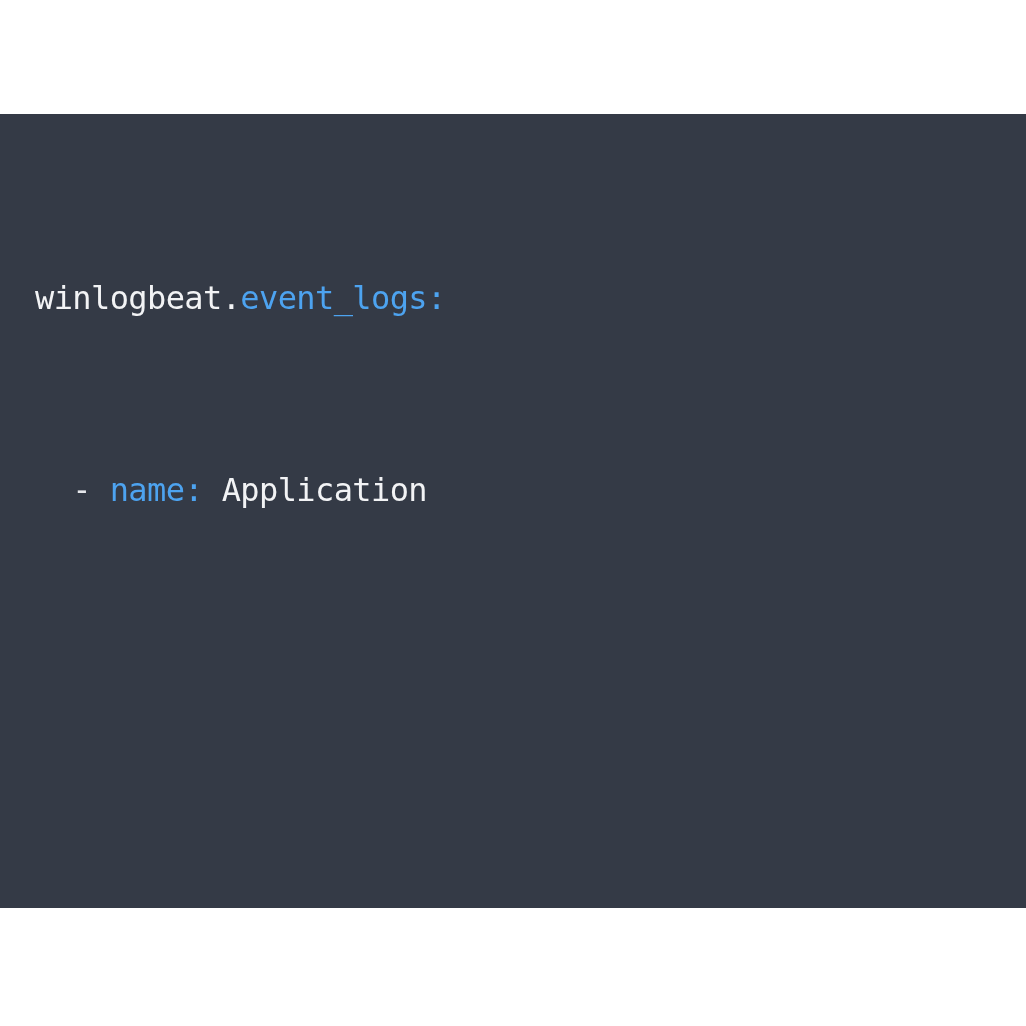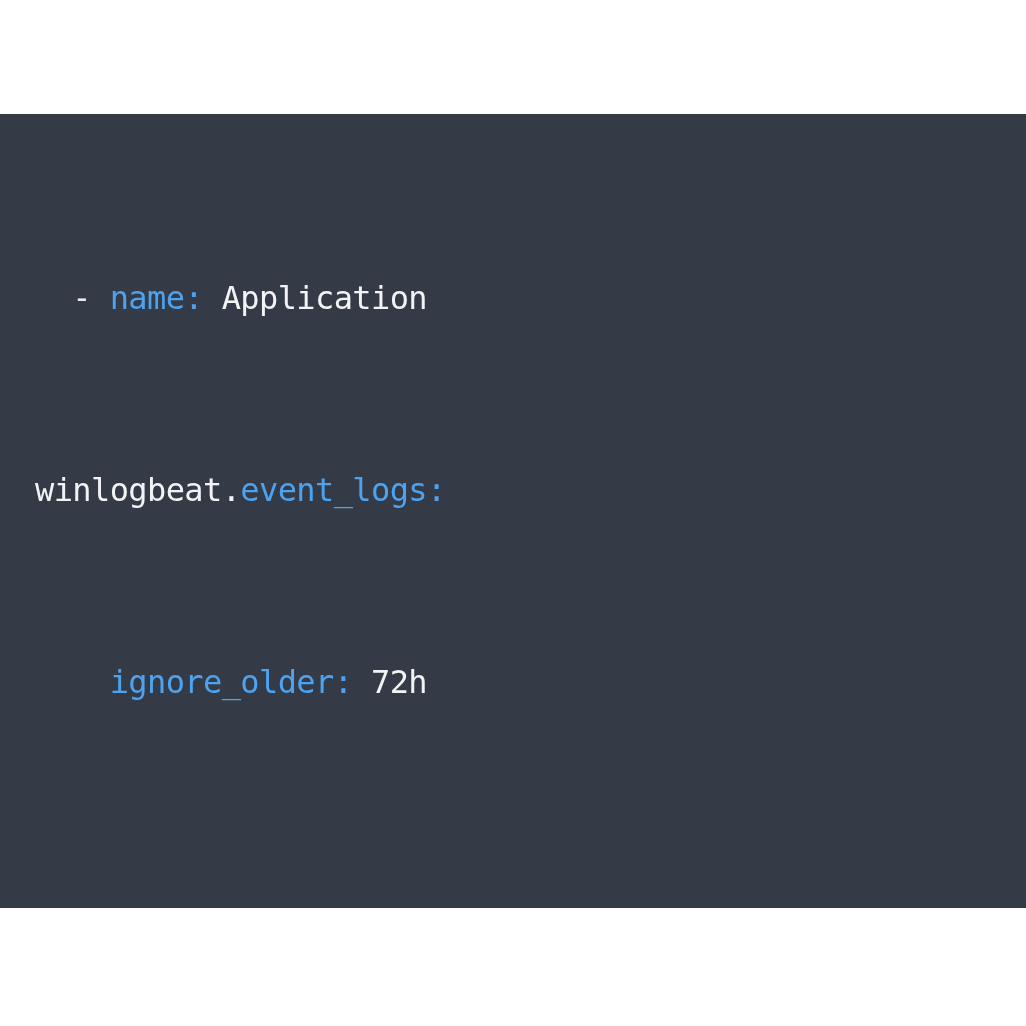--- a/index.html
+++ b/index.html
@@ -71,25 +71,24 @@
   }
 </style>
 </head>
 <body>
 
 <div class="page">
 
   <div class="code-block">
     <code class="code-lines">
 
+      <span class="code-line"><span class="tok-plain">winlogbeat.</span><span class="tok-key">event_logs:</span></span>
+
       <span class="code-line"><span class="tok-dash">  - </span><span class="tok-key">name:</span><span class="tok-value"> Application</span></span>
 
-      <span class="code-line"><span class="tok-plain">winlogbeat.</span><span class="tok-key">event_logs:</span></span>
-
-      <span class="code-line"><span class="tok-plain">    </span><span class="tok-key">ignore_older:</span><span class="tok-value"> 72h</span></span>
 
       <span class="code-line blank"> </span>
 
       
 
       
 
       
 
       

